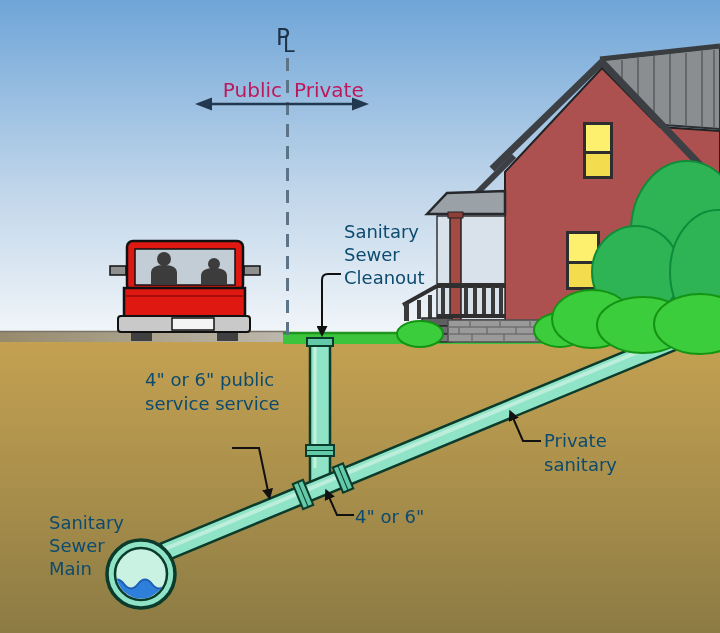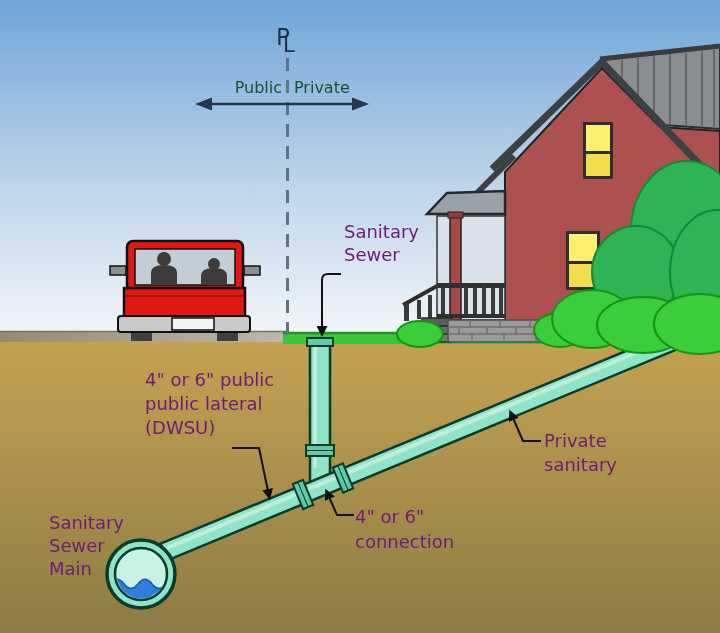--- a/index.html
+++ b/index.html
@@ -1,22 +1,22 @@
 <!DOCTYPE html>
 <html><head>
 <meta charset="utf-8">
 <style>
   html,body{margin:0;padding:0;background:#dddddd;}
   #stage{position:relative;width:720px;height:633px;overflow:hidden;
          font-family:"DejaVu Sans","Liberation Sans",sans-serif;}
   #art{position:absolute;left:0;top:0;}
-  .lbl{position:absolute;font-size:18px;line-height:23px;color:#701a75;
+  .lbl{position:absolute;font-size:18px;line-height:23px;color:#0c4a6e;
        white-space:nowrap;}
   .lbl span{display:block;}
-  .pp{position:absolute;font-size:16px;color:#14532d;}
+  .pp{position:absolute;font-size:20px;color:#be185d;}
   .plsym{position:absolute;color:#1d3247;font-weight:normal;}
 </style>
 </head>
 <body>
 
 <div id="stage">
 
 <svg id="art" width="720" height="633" viewBox="0 0 720 633">
   <defs>
     <linearGradient id="sky" x1="0" y1="0" x2="0" y2="1">
@@ -216,31 +216,30 @@
 
 <div class="plsym" style="left:276px;top:24px;font-size:23px;">P</div>
 <div class="plsym" style="left:283px;top:33px;font-size:21px;">L</div>
 
 <div class="pp" style="right:438px;top:78px;">Public</div>
 <div class="pp" style="left:294px;top:78px;">Private</div>
 
 <div class="lbl" style="left:344px;top:220px;">
   <span>Sanitary</span>
   <span>Sewer</span>
+  <span>Cleanout</span>
 </div>
 
 <div class="lbl" style="left:145px;top:368px;line-height:24px;">
   <span>4" or 6" public</span>
-  <span>public lateral</span>
-  <span>(DWSU)</span>
+  <span>service service</span>
 </div>
 
 <div class="lbl" style="left:355px;top:504px;line-height:25px;">
   <span>4" or 6"</span>
-  <span>connection</span>
 </div>
 
 <div class="lbl" style="left:544px;top:429px;line-height:24px;">
   <span>Private</span>
   <span>sanitary</span>
 </div>
 
 <div class="lbl" style="left:49px;top:511px;">
   <span>Sanitary</span>
   <span>Sewer</span>

